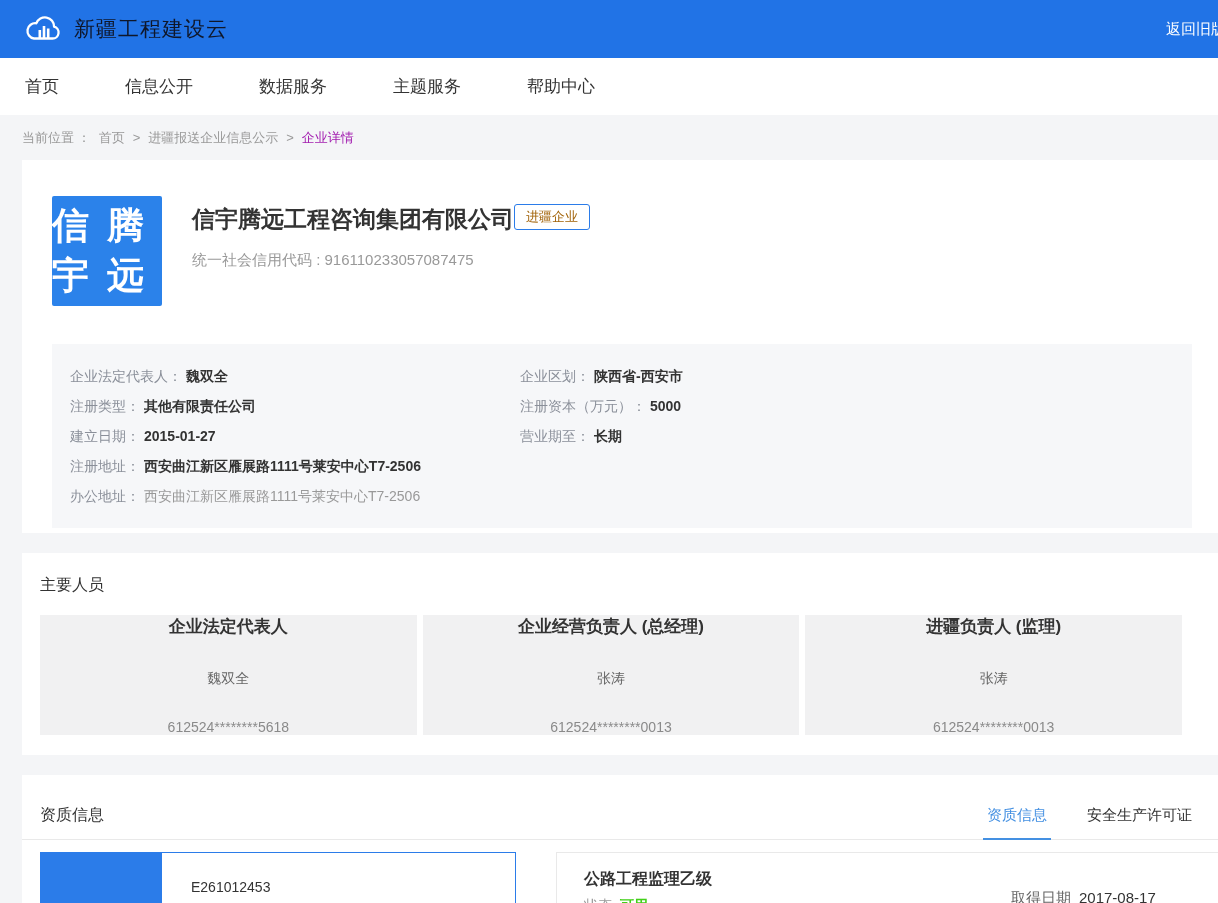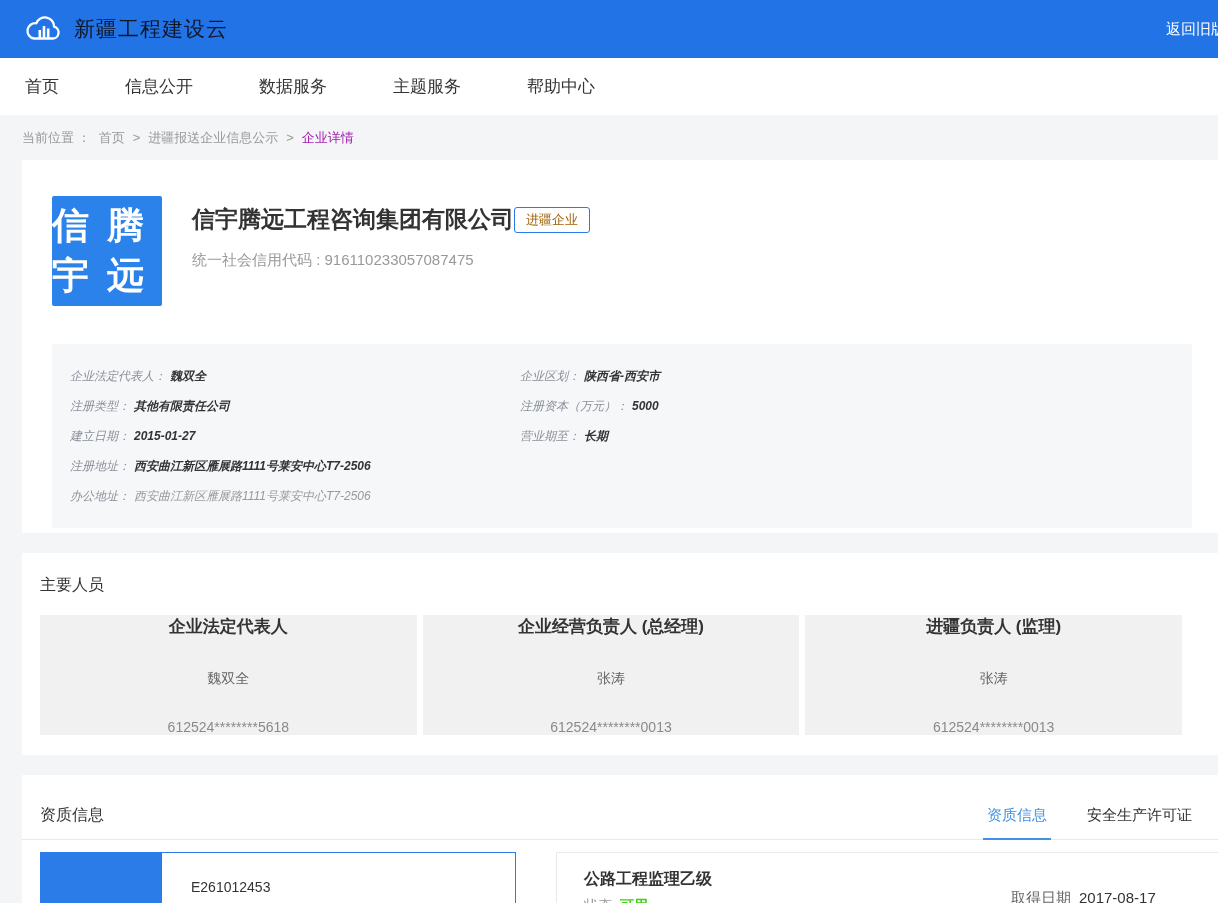--- a/index.html
+++ b/index.html
@@ -30,29 +30,29 @@
   
   .section { background:#fff; margin-left:22px; margin-bottom:20px; position:relative; }
 
   
   .sec-company { height:373px; padding:36px 26px 0 30px; }
   .company-top { display:flex; }
   .company-logo { width:110px; height:110px; background:#2b82ea; color:#fff; border-radius:2px;
     display:flex; flex-direction:row; align-items:center; justify-content:center;
     font-size:37px; font-weight:bold; line-height:1.35; letter-spacing:2px; flex:none; }
   .company-head { margin-left:30px; padding-top:8px; }
-  .company-name-row { display:flex; align-items:center; }
+  .company-name-row { display:flex; align-items:flex-start; }
   .company-name { font-size:23px; font-weight:bold; color:#333; }
   .company-badge { border:1px solid #2b7ce9; color:#a16207; font-size:13px;
     padding:3px 11px; border-radius:3px; cursor:default; white-space:nowrap; }
   .credit-code { margin-top:16px; font-size:15px; color:#999; }
 
   .info-box { margin-top:38px; background:#f6f7f9; padding:17px 0 17px 18px; }
   .info-grid { display:grid; grid-template-columns:450px 1fr; }
-  .field { font-size:12px; height:30px; line-height:30px; white-space:nowrap; overflow:hidden;font-style:italic; }
+  .field { font-size:14px; height:30px; line-height:30px; white-space:nowrap; overflow:hidden; }
   .field .lbl { color:#8a8f99; }
   .field .val { color:#333; font-weight:bold; margin-left:4px; }
   .field.full { grid-column:1 / -1; }
   .field.muted .val { color:#999; font-weight:normal; }
 
   
   .sec-personnel { height:202px; padding:22px 0 0 18px; }
   .section-title { font-size:16px; color:#333; }
   .person-row { margin-top:19px; width:1142px; display:grid; grid-template-columns:1fr 1fr 1fr; gap:6px; }
   .person-card { background:#f1f1f2; height:120px; display:flex; flex-direction:column;

